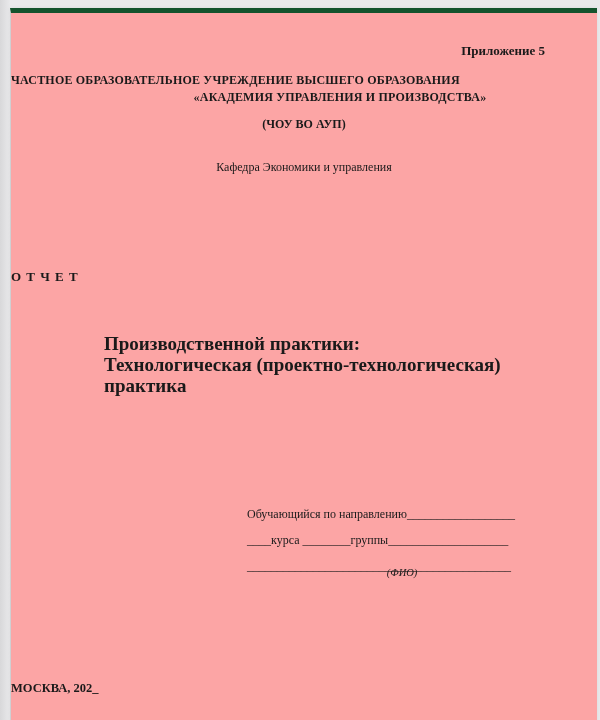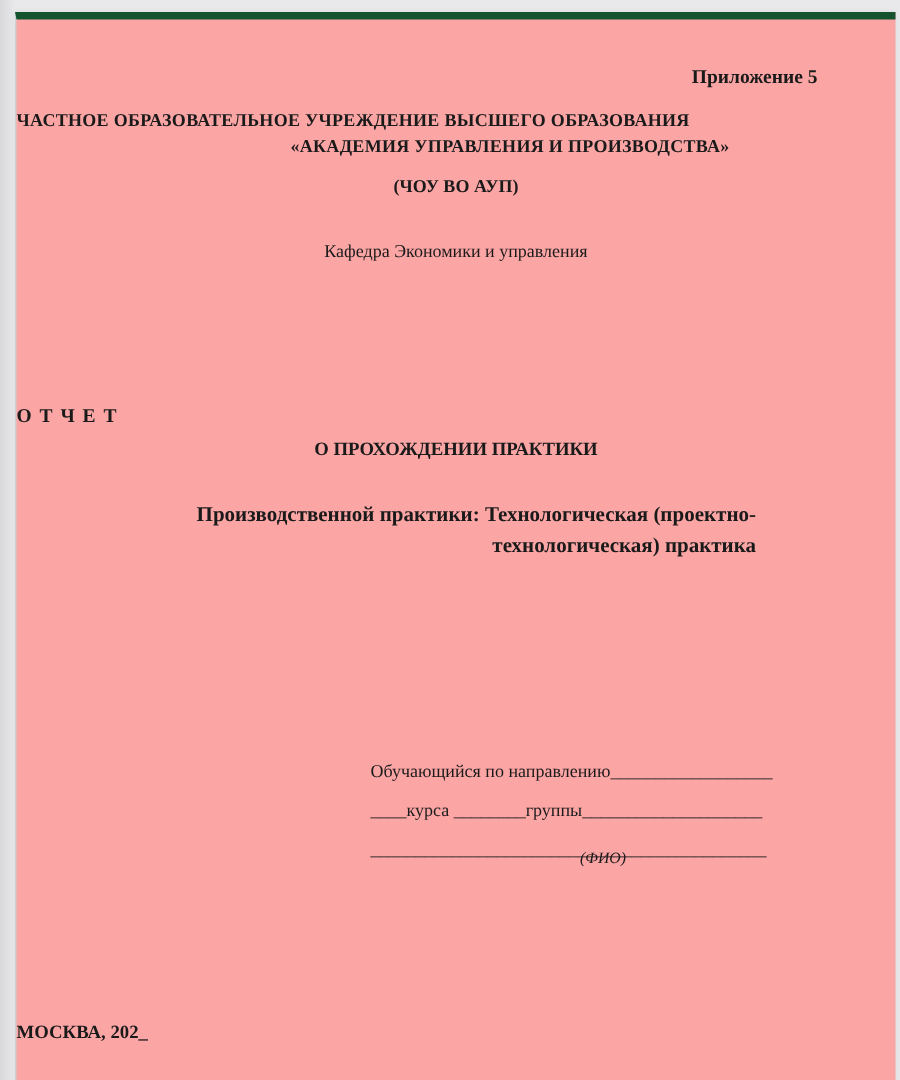--- a/index.html
+++ b/index.html
@@ -47,22 +47,22 @@
   }
   .report-title{
     top:256px;left:0;width:100%;
     font-weight:bold;font-size:13px;letter-spacing:1px;
   }
   .report-subtitle{
     top:279px;left:0;width:100%;text-align:center;
     font-weight:bold;font-size:12.5px;
   }
   .practice-title{
-    top:320px;left:93px;width:400px;text-align:right;
-    font-weight:bold;font-size:14px;line-height:21px;
+    top:320px;left:93px;width:400px;text-align:left;
+    font-weight:bold;font-size:19px;line-height:21px;
   }
   .student-block{
     top:488px;left:236px;width:300px;
     font-size:12px;line-height:26px;
     white-space:nowrap;
   }
   .fio{
     top:554px;left:286px;width:210px;text-align:center;
     font-style:italic;font-size:10.5px;
   }
@@ -83,21 +83,20 @@
   <div class="abs inst1">ЧАСТНОЕ ОБРАЗОВАТЕЛЬНОЕ УЧРЕЖДЕНИЕ ВЫСШЕГО ОБРАЗОВАНИЯ</div>
 
   <div class="abs inst2">«АКАДЕМИЯ УПРАВЛЕНИЯ И ПРОИЗВОДСТВА»</div>
 
   <div class="abs abbr">(ЧОУ ВО АУП)</div>
 
   <div class="abs dept">Кафедра Экономики и управления</div>
 
   <div class="abs report-title">О Т Ч Е Т</div>
 
-  <div class="abs report-subtitle">О ПРОХОЖДЕНИИ ПРАКТИКИ</div>
 
   <div class="abs practice-title">Производственной практики: Технологическая (проектно-технологическая) практика</div>
 
   <div class="abs student-block">
     <div>Обучающийся по направлению__________________</div>
     <div>____курса ________группы____________________</div>
     <div>____________________________________________</div>
   </div>
 
   <div class="abs fio">(ФИО)</div>

